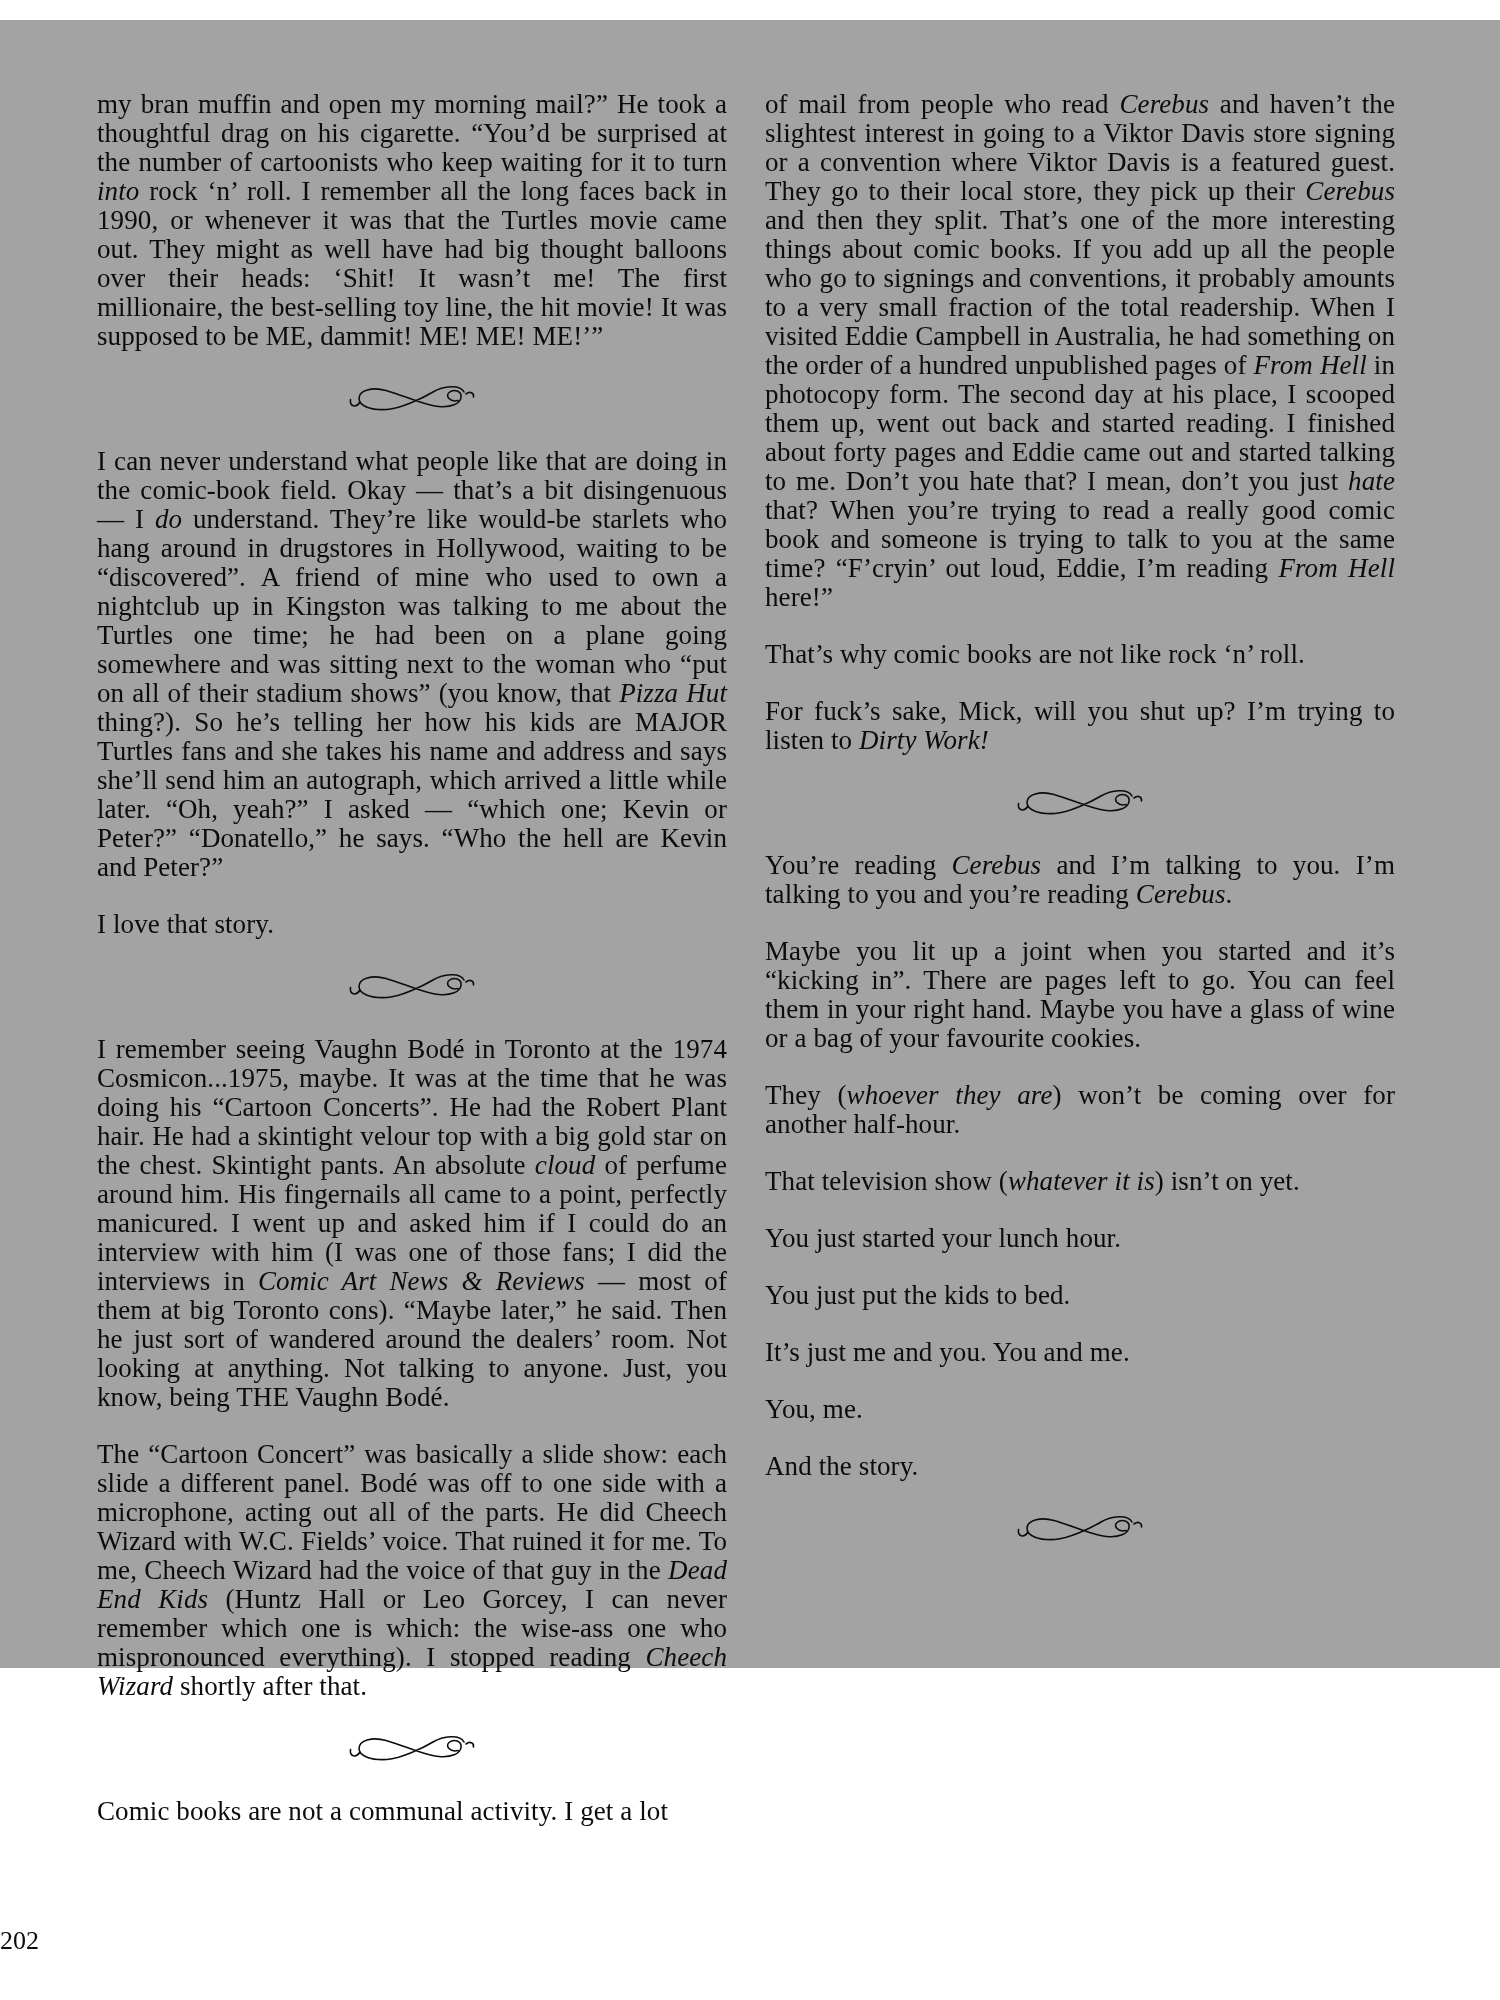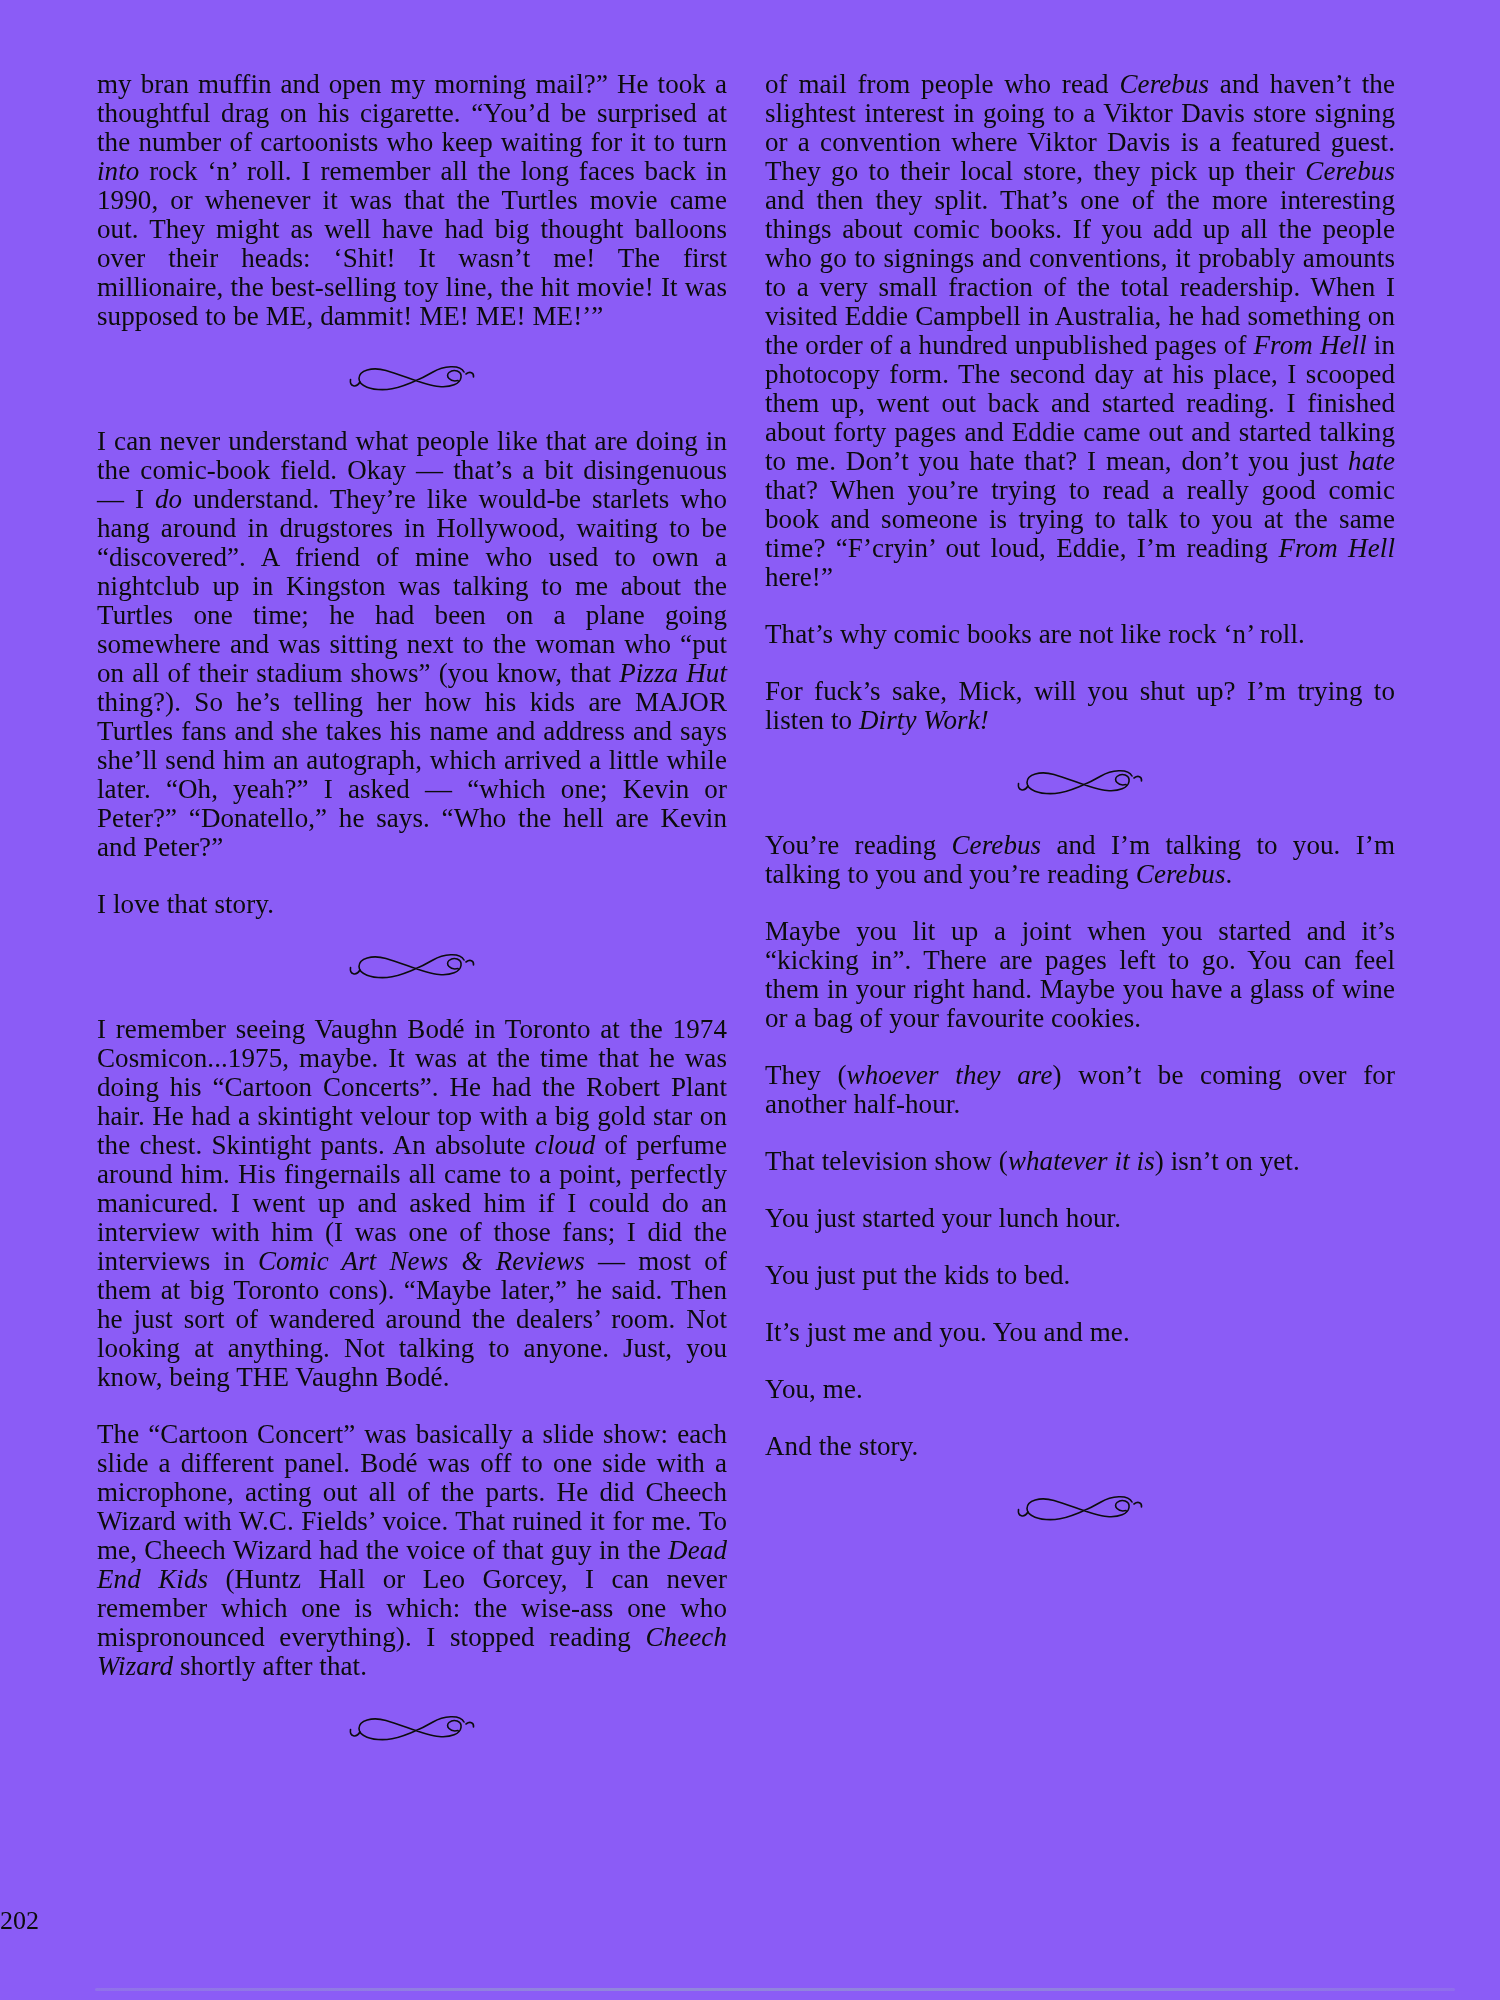--- a/index.html
+++ b/index.html
@@ -10,22 +10,23 @@
   body {
     width: 1500px;
     height: 2000px;
     overflow: hidden;
     font-family: "Liberation Serif", "DejaVu Serif", serif;
     color: #0c0c0c;
   }
   .page {
     position: relative;
     width: 1500px;
-    height: 2000px;
-    background: #8b5cf6;
+    height: 1648px;
+    background: #a3a3a3;
+    margin-top: 20px;
   }
   .columns {
     position: absolute;
     top: 70px;
     left: 97px;
     width: 1298px;
     display: flex;
     gap: 38px;
   }
   .column {
@@ -98,20 +99,21 @@
   </div>
 <p class="para"><span>I remember seeing Vaughn Bodé in Toronto at the 1974 Cosmicon...1975, maybe. It was at the time that he was doing his “Cartoon Concerts”. He had the Robert Plant hair. He had a skintight velour top with a big gold star on the chest. Skintight pants. An absolute </span><em>cloud</em><span> of perfume around him. His fingernails all came to a point, perfectly manicured. I went up and asked him if I could do an interview with him (I was one of those fans; I did the interviews in </span><em>Comic Art News &amp; Reviews</em><span> — most of them at big Toronto cons). “Maybe later,” he said. Then he just sort of wandered around the dealers’ room. Not looking at anything. Not talking to anyone. Just, you know, being THE Vaughn Bodé.</span></p>
         <p class="para"><span>The “Cartoon Concert” was basically a slide show: each slide a different panel. Bodé was off to one side with a microphone, acting out all of the parts. He did Cheech Wizard with W.C. Fields’ voice. That ruined it for me. To me, Cheech Wizard had the voice of that guy in the </span><em>Dead End Kids</em><span> (Huntz Hall or Leo Gorcey, I can never remember which one is which: the wise-ass one who mispronounced everything). I stopped reading </span><em>Cheech Wizard</em><span> shortly after that.</span></p>
   <div class="flourish">
     <svg width="128" height="38" viewBox="0 0 128 38" fill="none" stroke="#0c0c0c" stroke-width="1.6" stroke-linecap="round">
       <path d="M116,13 C112,5 95,7 85,13 C74,19.5 53,29.5 39,30.5 C23,31.5 11,27 11,19.5 C11,11.5 24,7.5 38,11.5 C56,16.5 77,26.5 91,27.5 C103,28.5 112,25 113,18.5 C114,12 106,9.5 101,13.5 C97,17 102,23.5 110,21.5"></path>
       <path d="M12,23 C8,29.5 1.5,27.5 2.5,20.5"></path>
       <path d="M118,15 C122,12 126,13.5 125.5,18"></path>
     </svg>
   </div>
+<p class="para"><span>Comic books are not a communal activity. I get a lot</span></p>
       </div>
     <div class="column">
         <p class="para"><span>of mail from people who read </span><em>Cerebus</em><span> and haven’t the slightest interest in going to a Viktor Davis store signing or a convention where Viktor Davis is a featured guest. They go to their local store, they pick up their </span><em>Cerebus</em><span> and then they split. That’s one of the more interesting things about comic books. If you add up all the people who go to signings and conventions, it probably amounts to a very small fraction of the total readership. When I visited Eddie Campbell in Australia, he had something on the order of a hundred unpublished pages of </span><em>From Hell</em><span> in photocopy form. The second day at his place, I scooped them up, went out back and started reading. I finished about forty pages and Eddie came out and started talking to me. Don’t you hate that? I mean, don’t you just </span><em>hate</em><span> that? When you’re trying to read a really good comic book and someone is trying to talk to you at the same time? “F’cryin’ out loud, Eddie, I’m reading </span><em>From Hell</em><span> here!”</span></p>
         <p class="para"><span>That’s why comic books are not like rock ‘n’ roll.</span></p>
         <p class="para"><span>For fuck’s sake, Mick, will you shut up? I’m trying to listen to </span><em>Dirty Work!</em></p>
   <div class="flourish">
     <svg width="128" height="38" viewBox="0 0 128 38" fill="none" stroke="#0c0c0c" stroke-width="1.6" stroke-linecap="round">
       <path d="M116,13 C112,5 95,7 85,13 C74,19.5 53,29.5 39,30.5 C23,31.5 11,27 11,19.5 C11,11.5 24,7.5 38,11.5 C56,16.5 77,26.5 91,27.5 C103,28.5 112,25 113,18.5 C114,12 106,9.5 101,13.5 C97,17 102,23.5 110,21.5"></path>
       <path d="M12,23 C8,29.5 1.5,27.5 2.5,20.5"></path>
       <path d="M118,15 C122,12 126,13.5 125.5,18"></path>

